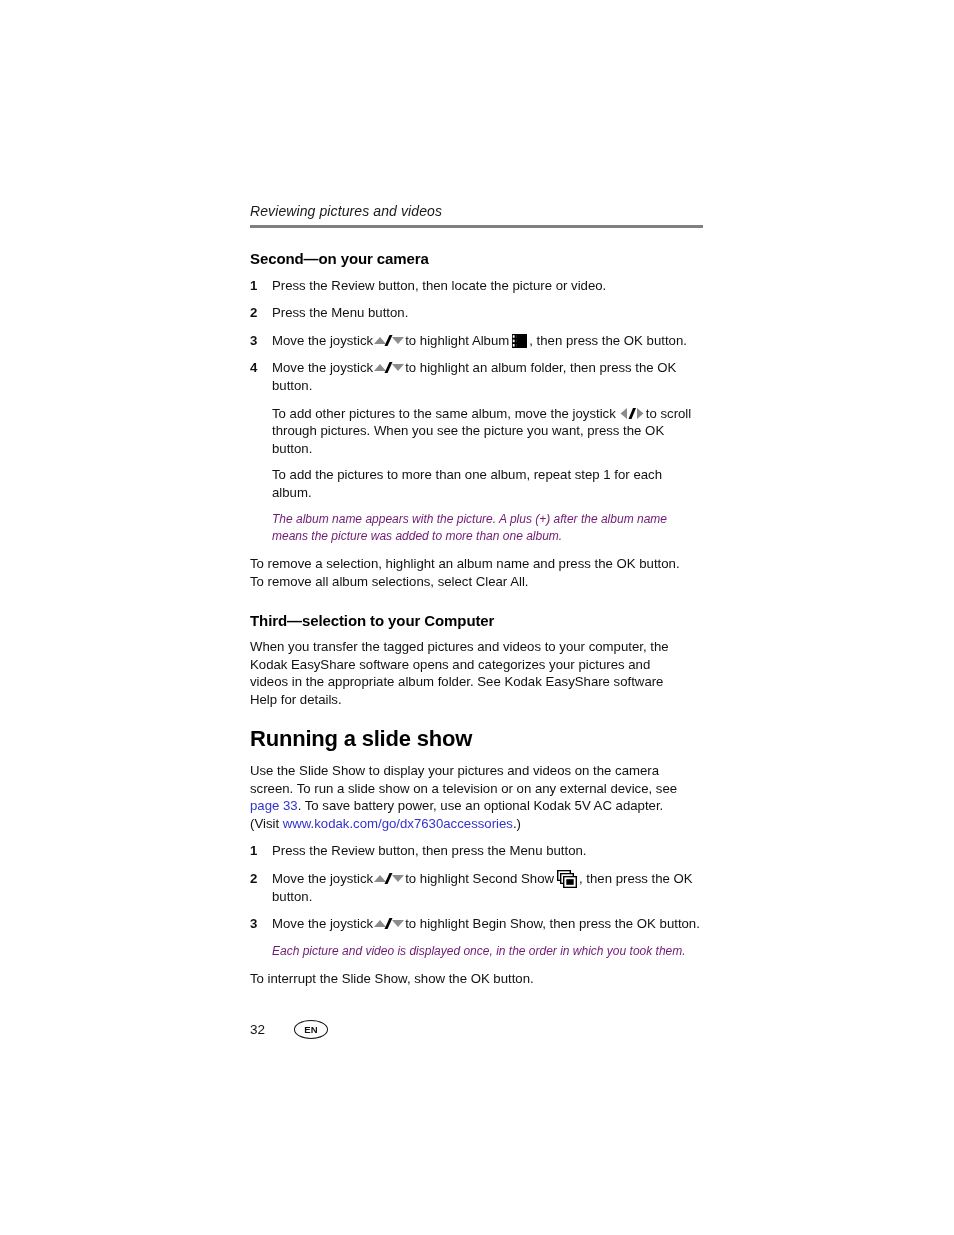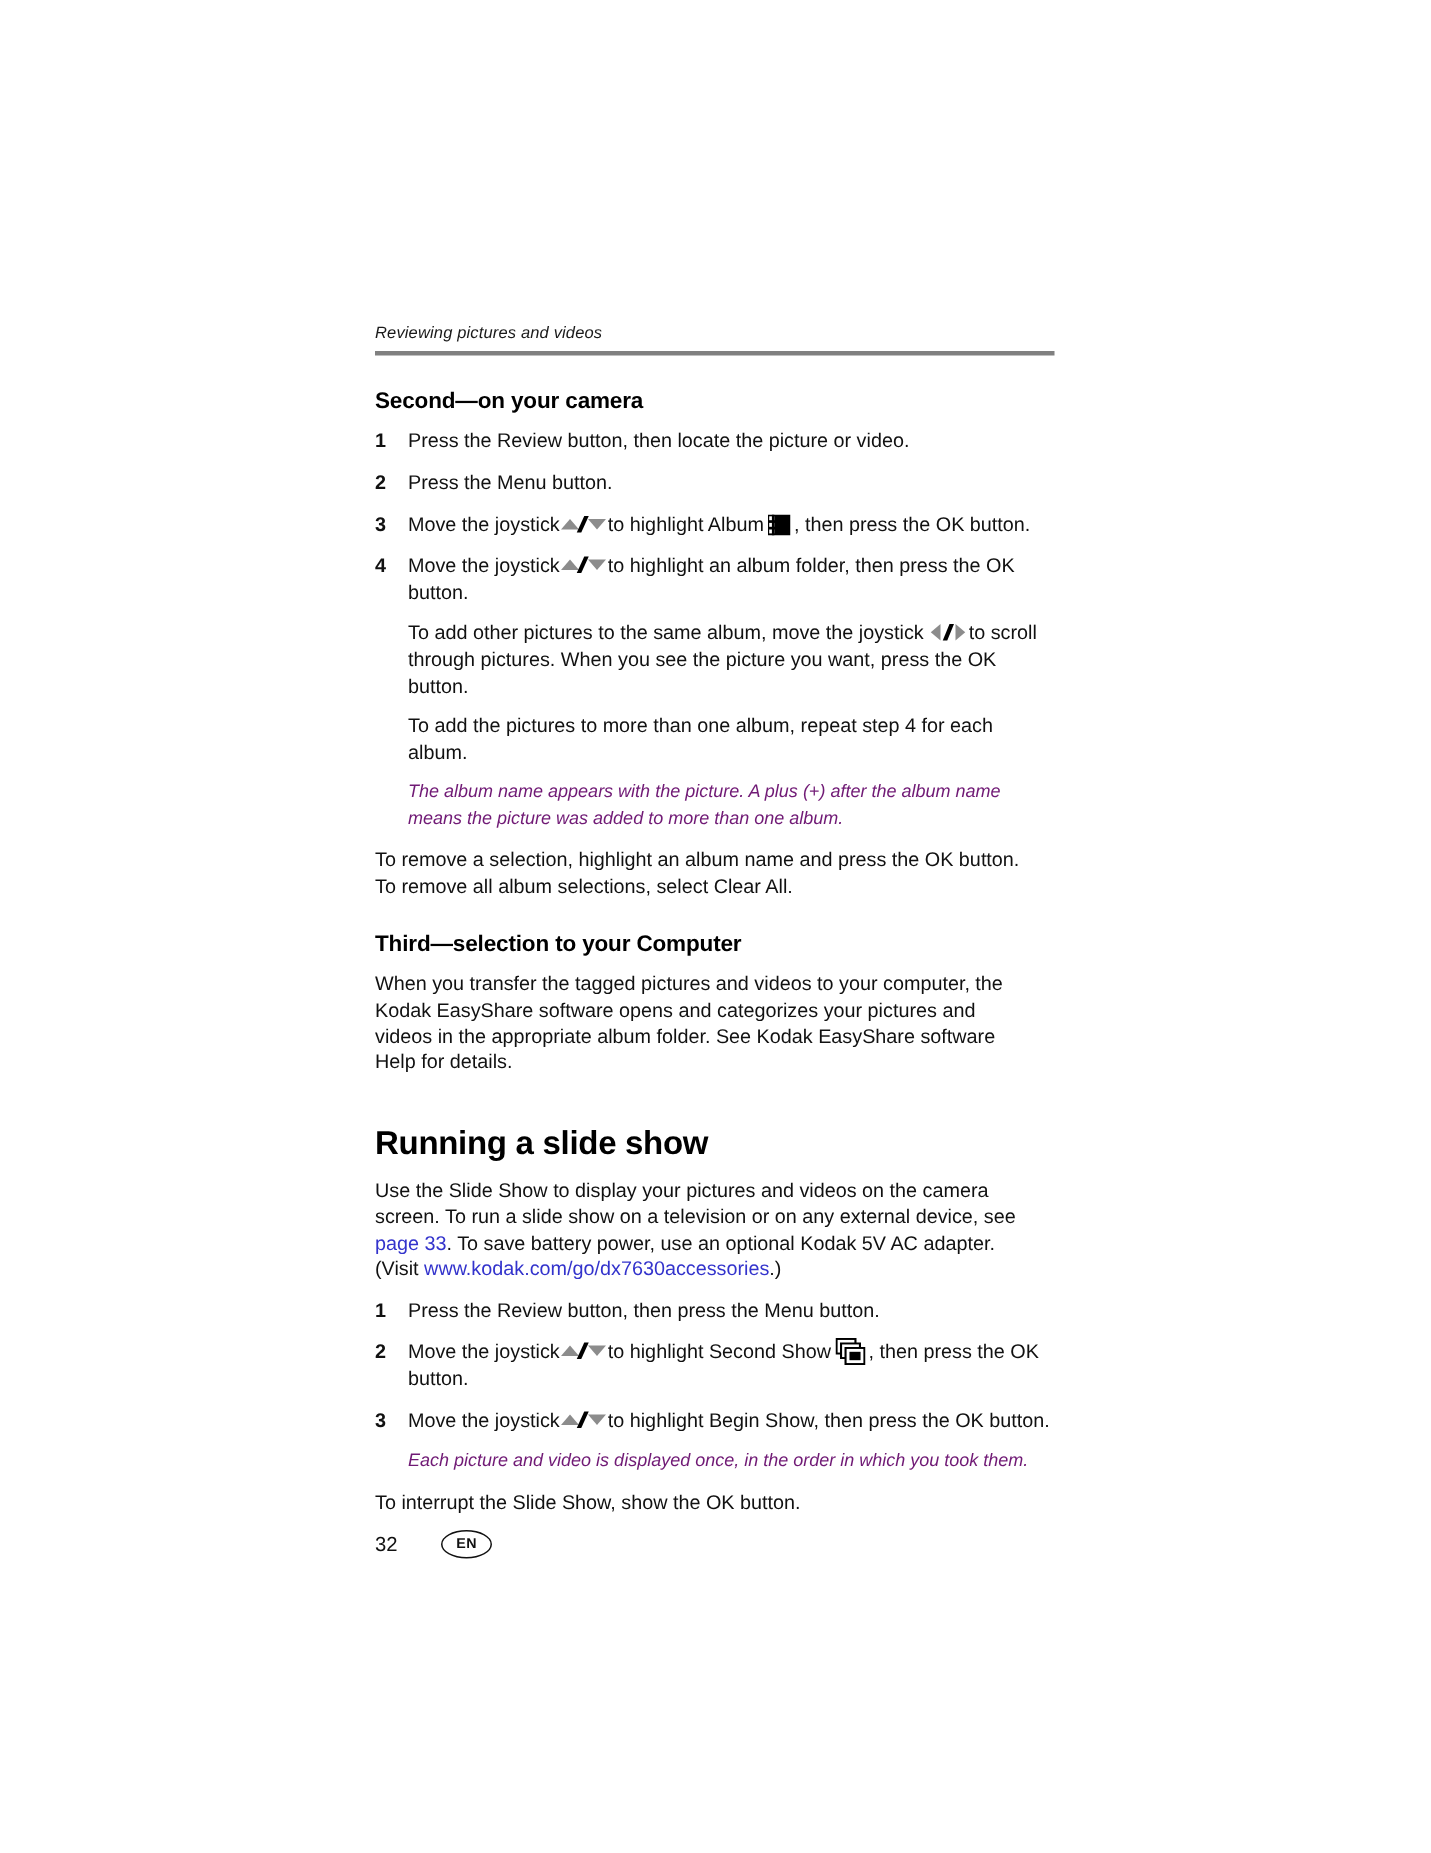--- a/index.html
+++ b/index.html
@@ -18,39 +18,39 @@
   .page {
     position: absolute;
     left: 250px;
     top: 200px;
     width: 453px;
   }
 
   
   .running-head {
     font-style: italic;
-    font-size: 11px;
+    font-size: 14px;
     color: #1a1a1a;
     letter-spacing: 0.1px;
     line-height: 1.1;
-    margin: 16px 0 6px 0;
+    margin: 4px 0 6px 0;
   }
   .head-rule {
     height: 3px;
     background: #808080;
     width: 453px;
     margin-bottom: 20px;
   }
 
   
   h2.chapter {
     font-size: 22px;
     font-weight: bold;
     letter-spacing: -0.2px;
-    margin: 32px 0 11px 0;
+    margin: 18px 0 11px 0;
     line-height: 1.15;
     color: #000;
   }
   h3.section {
     font-size: 15px;
     font-weight: bold;
     margin: 22px 0 9px 0;
     line-height: 1.15;
     letter-spacing: -0.1px;
     color: #000;
@@ -186,21 +186,21 @@
             <polygon points="13.5,12 18.5,1 15.5,1 10.5,12" fill="#000"></polygon>
             <polygon points="18,3 24,10 30,3" fill="#8c8c8c"></polygon>
           </svg></span><span>to highlight an album folder, then press the OK button.</span>
 
       <div class="sub">
         <p><span>To add other pictures to the same album, move the joystick</span><span class="ico ico-lr"><svg viewBox="0 0 26 13" xmlns="http://www.w3.org/2000/svg">
                 <polygon points="9,1 2.5,6.5 9,12" fill="#8c8c8c"></polygon>
                 <polygon points="13.5,12 18,1 15,1 10.5,12" fill="#000"></polygon>
                 <polygon points="19,1 25.5,6.5 19,12" fill="#8c8c8c"></polygon>
               </svg></span><span>to scroll through pictures. When you see the picture you want, press the OK button.</span></p>
-        <p>To add the pictures to more than one album, repeat step 4 for each album.</p>
+        <p>To add the pictures to more than one album, repeat step 1 for each album.</p>
         <p class="note">The album name appears with the picture. A plus (+) after the album name means the picture was added to more than one album.</p>
       </div>
     </li>
 
   </ol>
 
   <p class="body">To remove a selection, highlight an album name and press the OK button. To remove all album selections, select Clear All.</p>
 
   <h3 class="section">Third—selection to your Computer</h3>
   <p class="body">When you transfer the tagged pictures and videos to your computer, the Kodak EasyShare software opens and categorizes your pictures and videos in the appropriate album folder. See Kodak EasyShare software Help for details.</p>

